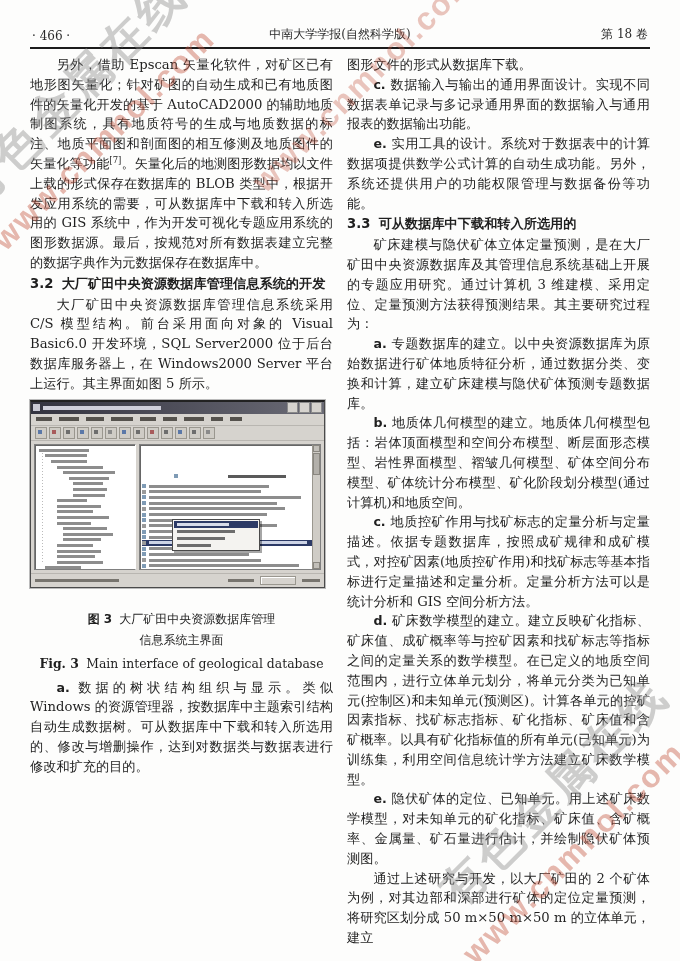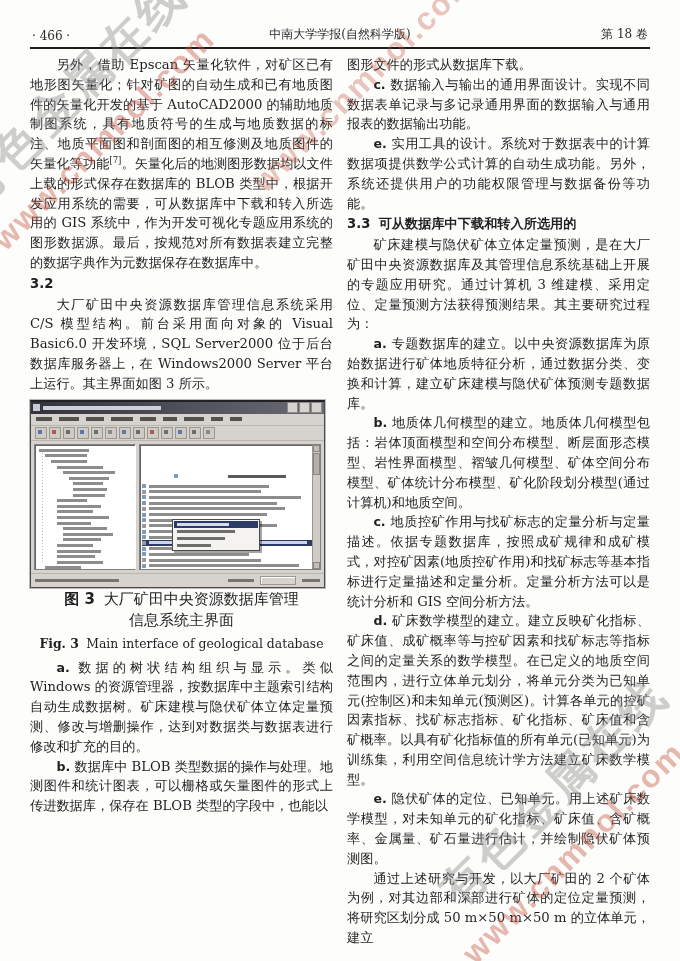--- a/index.html
+++ b/index.html
@@ -20,21 +20,21 @@
   .col p{margin:0;}
   .ind{text-indent:2em;}
   .plabel{font-weight:bold;margin-right:.35em;font-family:"DejaVu Sans","Liberation Sans",sans-serif;font-size:12.6px;}
   sup.ref{font-size:8.5px;line-height:0;}
   .sec-head{display:flex;font-family:"DejaVu Sans","Liberation Sans",sans-serif;
     font-weight:bold;font-size:13.2px;margin:1px 0;}
   .sec-num{flex:0 0 2.4em;}
   .sec-title{flex:1;text-align:left;}
   
   .figure{margin:6px 0 4px 0;}
-  .caption{text-align:center;font-size:15px;line-height:21px;margin-top:1px;}
+  .caption{text-align:center;font-size:12px;line-height:21px;margin-top:21px;}
   .cap-label{font-weight:bold;font-family:"DejaVu Sans","Liberation Sans",sans-serif;margin-right:.6em;}
   .cap-en{font-size:12.4px;}
   .cap-en .cap-label{font-family:"DejaVu Serif","Liberation Serif",serif;}
   
   .win{width:295px;height:188px;background:#d6d3ce;border:1px solid #4a4a4a;
     border-top:2px solid #222;box-sizing:border-box;box-shadow:0 0 0 1px #bbb;}
   .tbarr{height:12px;background:linear-gradient(90deg,#33333f,#6b6b76);
     display:flex;align-items:center;padding:0 2px;}
   .tbarr .ticon{width:7px;height:7px;background:#c9c9d4;margin-right:3px;}
   .tbarr .ttext{width:118px;height:4px;background:#cfcfda;}
@@ -102,23 +102,24 @@
   </div>
   <div class="rule"></div>
 
   <div class="cols">
 
     <div class="col">
       <p class="ind"><span>另外，借助 Epscan 矢量化软件，对矿区已有地形图矢量化；针对矿图的自动生成和已有地质图件的矢量化开发的基于 AutoCAD2000 的辅助地质制图系统，具有地质符号的生成与地质数据的标注、地质平面图和剖面图的相互修测及地质图件的矢量化等功能</span><sup class="ref">[7]</sup><span>。矢量化后的地测图形数据均以文件上载的形式保存在数据库的 BLOB 类型中，根据开发应用系统的需要，可从数据库中下载和转入所选用的 GIS 系统中，作为开发可视化专题应用系统的图形数据源。最后，按规范对所有数据表建立完整的数据字典作为元数据保存在数据库中。</span></p>
 
       <div class="sec-head">
         <span class="sec-num">3.2</span>
+        <span class="sec-title">大厂矿田中央资源数据库管理信息系统的开发</span>
       </div>
 
-      <p class="ind">大厂矿田中央资源数据库管理信息系统采用 C/S 模型结构。前台采用面向对象的 Visual Basic6.0 开发环境，SQL Server2000 位于后台数据库服务器上，在 Windows2000 Server 平台上运行。其主界面如图 3 所示。</p>
+      <p class="ind">大厂矿田中央资源数据库管理信息系统采用 C/S 模型结构。前台采用面向对象的 Visual Basic6.0 开发环境，SQL Server2000 位于后台数据库服务器上，在 Windows2000 Server 平台上运行。其主界面如图 5 所示。</p>
 
       <div class="figure">
         <div class="win">
           <div class="tbarr">
             <span class="ticon"></span>
             <span class="ttext"></span>
             <span class="sp"></span>
             <span class="wbtn"></span>
             <span class="wbtn"></span>
             <span class="wbtn"></span>
@@ -349,22 +350,21 @@
 
         <div class="caption">
           <span class="cap-label">图 3</span><span>大厂矿田中央资源数据库管理</span><br>
           <span>信息系统主界面</span>
         </div>
         <div class="caption cap-en" style="margin-top:2px;">
           <span class="cap-label" style="font-weight:bold">Fig. 3</span><span>Main interface of geological database</span><br>
         </div>
       </div>
 
-      <p class="ind"><span class="plabel">a.</span><span>数据的树状结构组织与显示。类似 Windows 的资源管理器，按数据库中主题索引结构自动生成数据树。矿床建模与隐伏矿体立体定量预测、修改与增删操作，达到对数据类与数据表进行修改和扩充的目的。</span></p>
-      <p class="ind"><span class="plabel">b.</span><span>数据库中 BLOB 类型数据的操作与处理。地测图件和统计图表，可以栅格或矢量图件的形式上传进数据库，保存在 BLOB 类型的字段中，也能以</span></p>
+      <p class="ind"><span class="plabel">a.</span><span>数据的树状结构组织与显示。类似 Windows 的资源管理器，按数据库中主题索引结构自动生成数据树。可从数据库中下载和转入所选用的、修改与增删操作，达到对数据类与数据表进行修改和扩充的目的。</span></p>
     </div>
 
     <div class="col">
       <p>图形文件的形式从数据库下载。</p>
       <p class="ind"><span class="plabel">c.</span><span>数据输入与输出的通用界面设计。实现不同数据表单记录与多记录通用界面的数据输入与通用报表的数据输出功能。</span></p>
       <p class="ind"><span class="plabel">e.</span><span>实用工具的设计。系统对于数据表中的计算数据项提供数学公式计算的自动生成功能。另外，系统还提供用户的功能权限管理与数据备份等功能。</span></p>
 
       <div class="sec-head">
         <span class="sec-num">3.3</span>
         <span class="sec-title">可从数据库中下载和转入所选用的</span>

